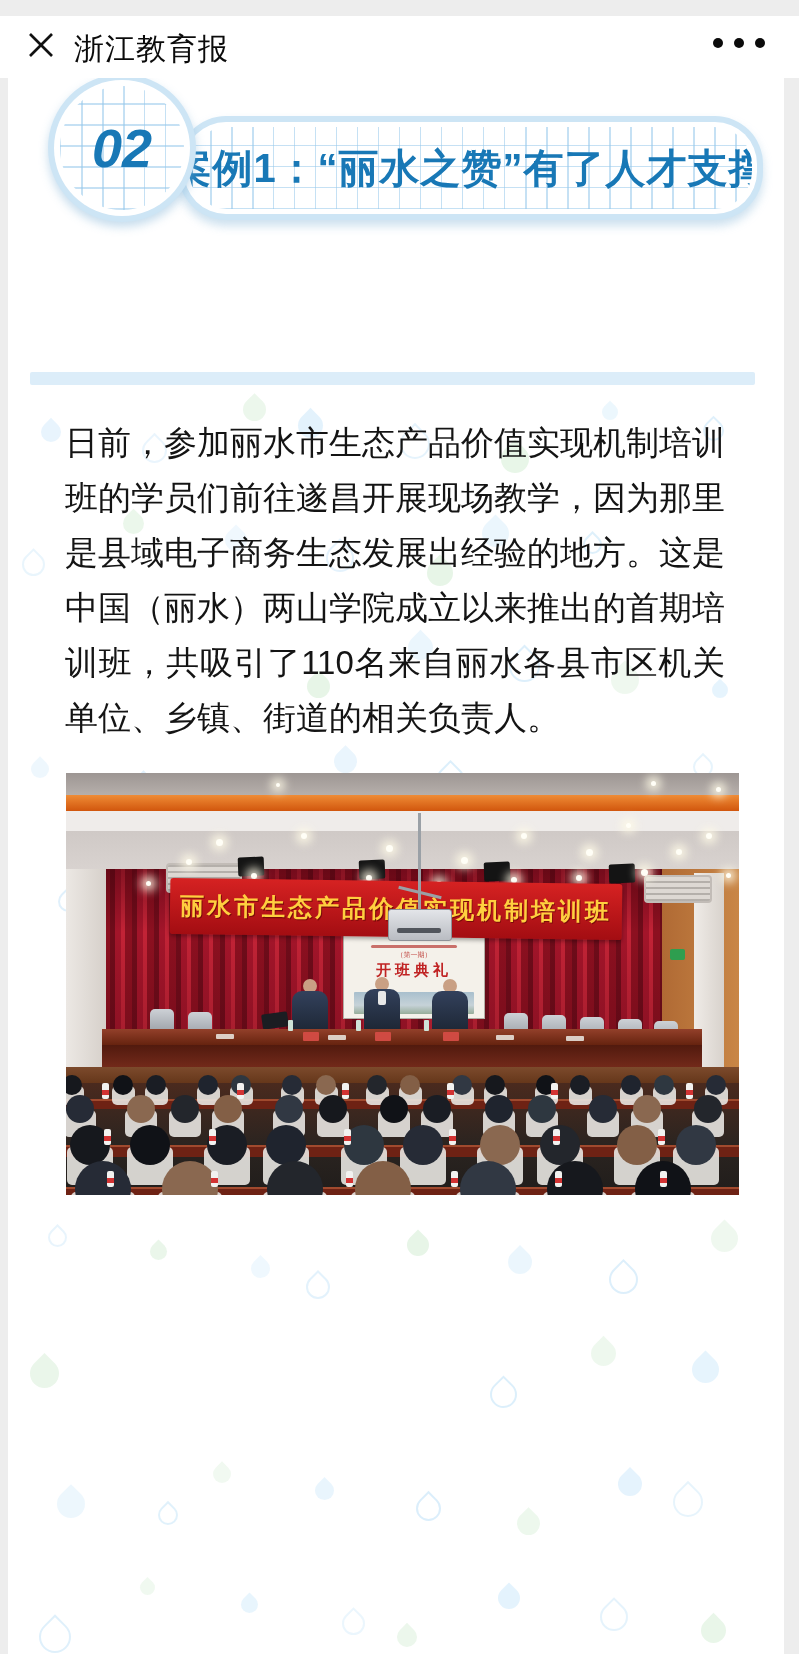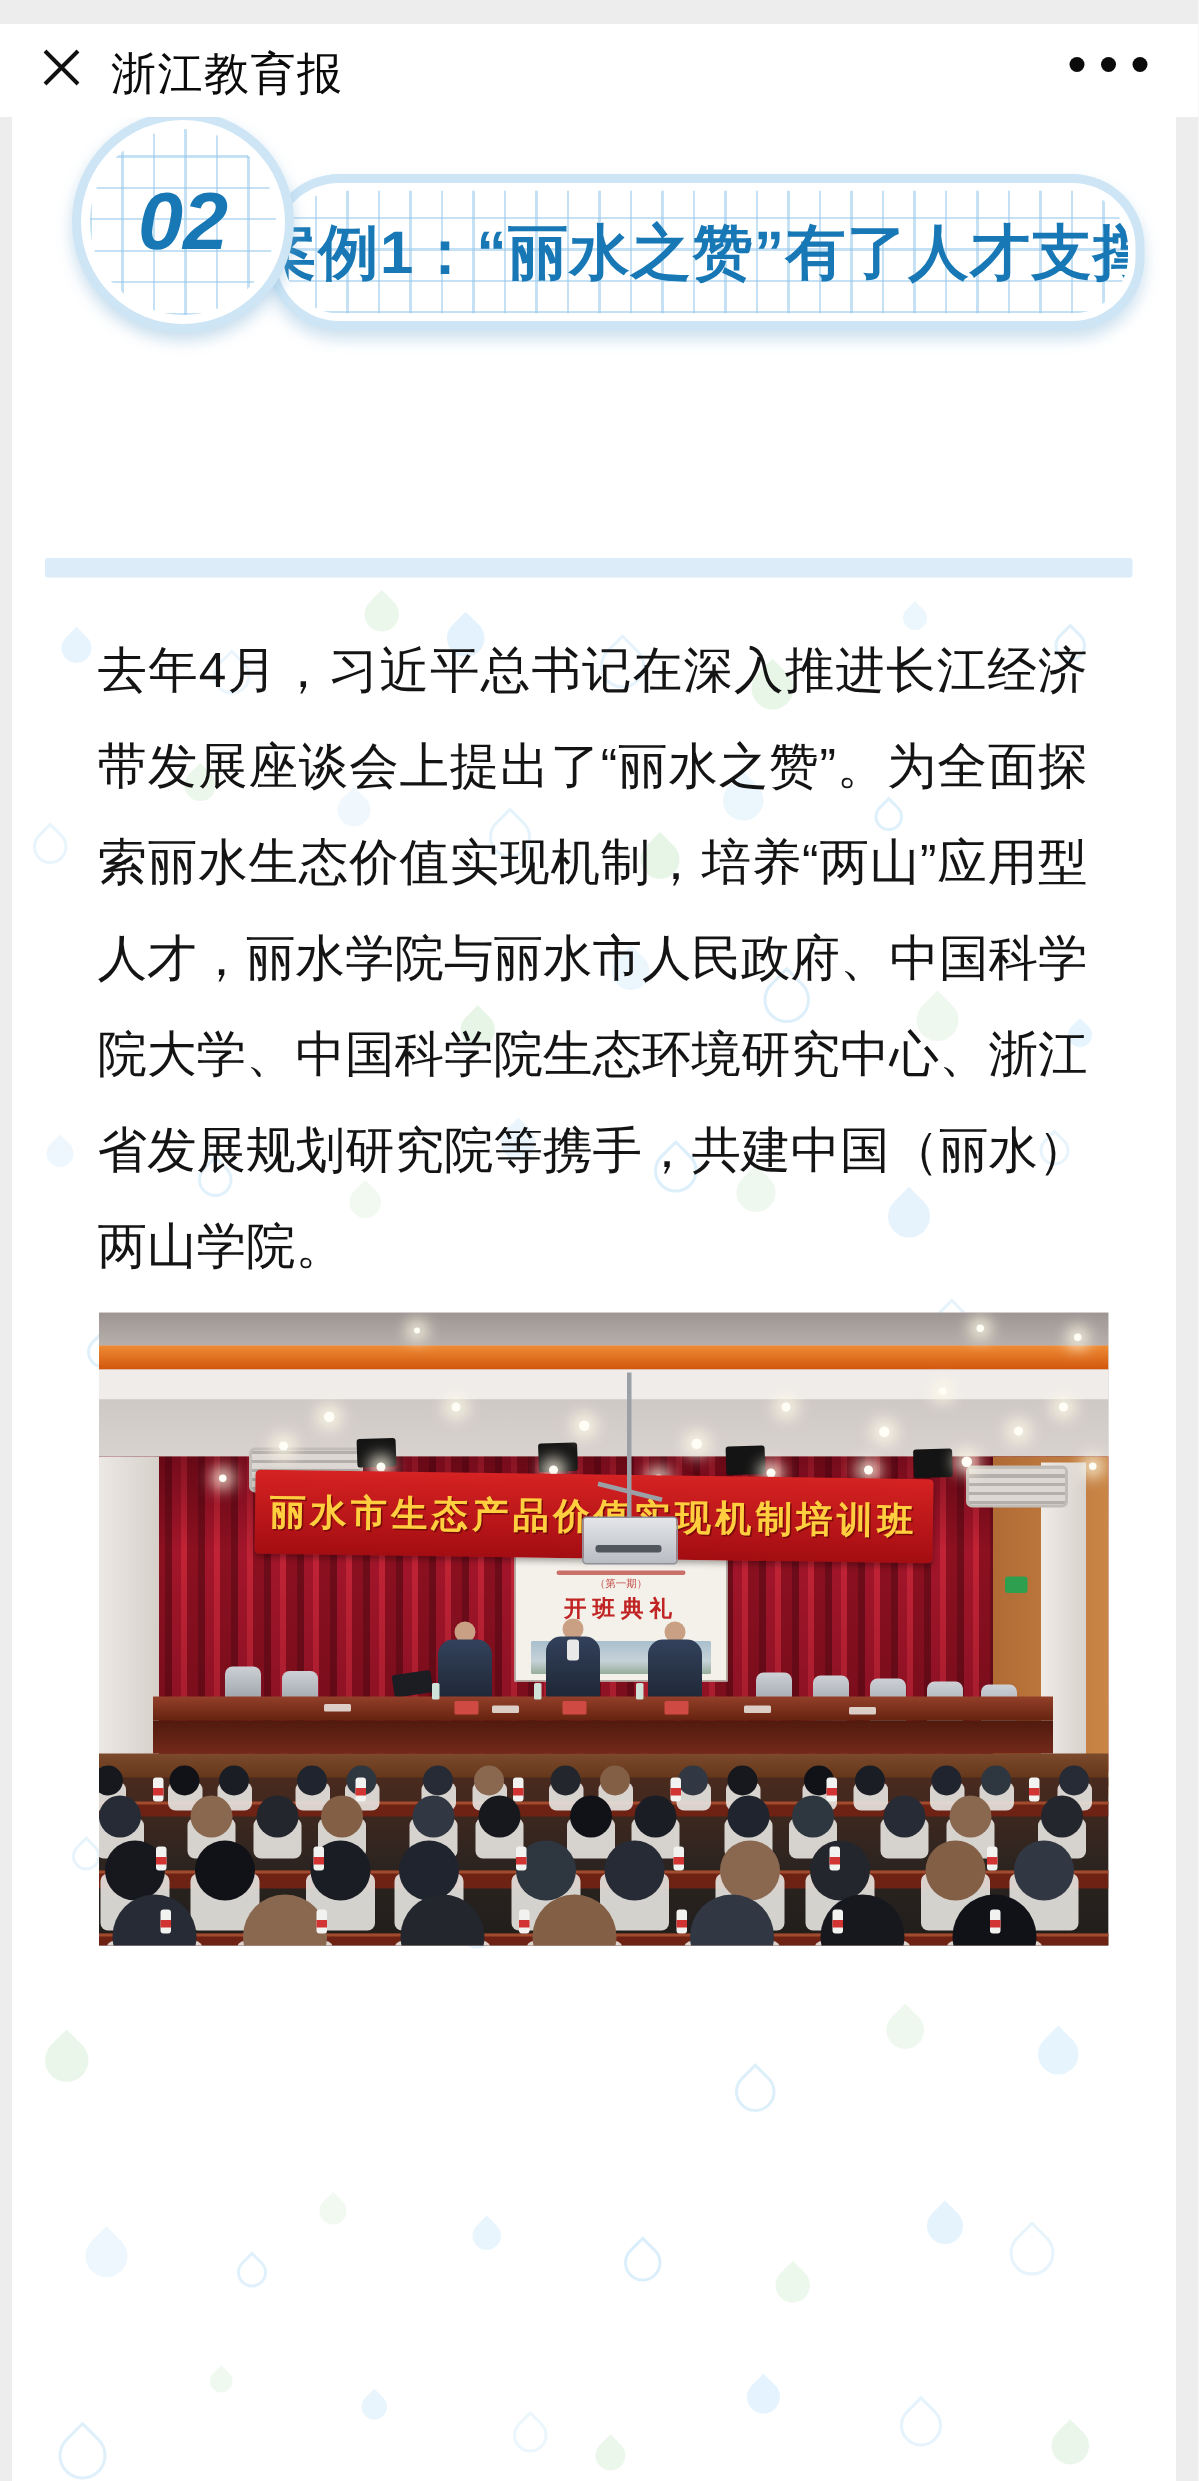--- a/index.html
+++ b/index.html
@@ -219,21 +219,21 @@
           <div class="drop l" style="left: 31px; top: 1236px; width: 28px; height: 28px; opacity: 0.74439;"></div>
           <div class="drop g" style="left: 132px; top: 1195px; width: 15px; height: 15px; opacity: 0.51982;"></div>
           <div class="drop f" style="left: 233px; top: 1211px; width: 17px; height: 17px; opacity: 0.69525;"></div>
           <div class="drop l" style="left: 334px; top: 1227px; width: 19px; height: 19px; opacity: 0.470681;"></div>
           <div class="drop g" style="left: 389px; top: 1242px; width: 20px; height: 20px; opacity: 0.646111;"></div>
           <div class="drop f" style="left: 490px; top: 1202px; width: 22px; height: 22px; opacity: 0.821541;"></div>
           <div class="drop l" style="left: 592px; top: 1218px; width: 24px; height: 24px; opacity: 0.596972;"></div>
           <div class="drop g" style="left: 693px; top: 1233px; width: 25px; height: 25px; opacity: 0.772402;"></div>
         </div>
       <div class="text-wrap">
-        <p class="p2">去年4月，习近平总书记在深入推进长江经济带发展座谈会上提出了“丽水之赞”。为全面探索丽水生态价值实现机制，培养“两山”应用型人才，丽水学院与丽水市人民政府、中国科学院大学、中国科学院生态环境研究中心、浙江省发展规划研究院等携手，共建中国（丽水）两山学院。</p>
+        <p class="p1">日前，参加丽水市生态产品价值实现机制培训班的学员们前往遂昌开展现场教学，因为那里是县域电子商务生态发展出经验的地方。这是中国（丽水）两山学院成立以来推出的首期培训班，共吸引了110名来自丽水各县市区机关单位、乡镇、街道的相关负责人。</p>
 
         <figure class="photo" id="photo">
           <div class="ph ph-ceil-top"></div>
           <div class="ph ph-orange"></div>
           <div class="ph ph-whiteband"></div>
           <div class="ph ph-ceil"></div>
           <div class="ph ph-curtain"></div>
           <div class="ph ph-wall-l"></div>
           <div class="ph ph-wall-r"></div>
           <div class="ph ph-pillar-r"></div>

